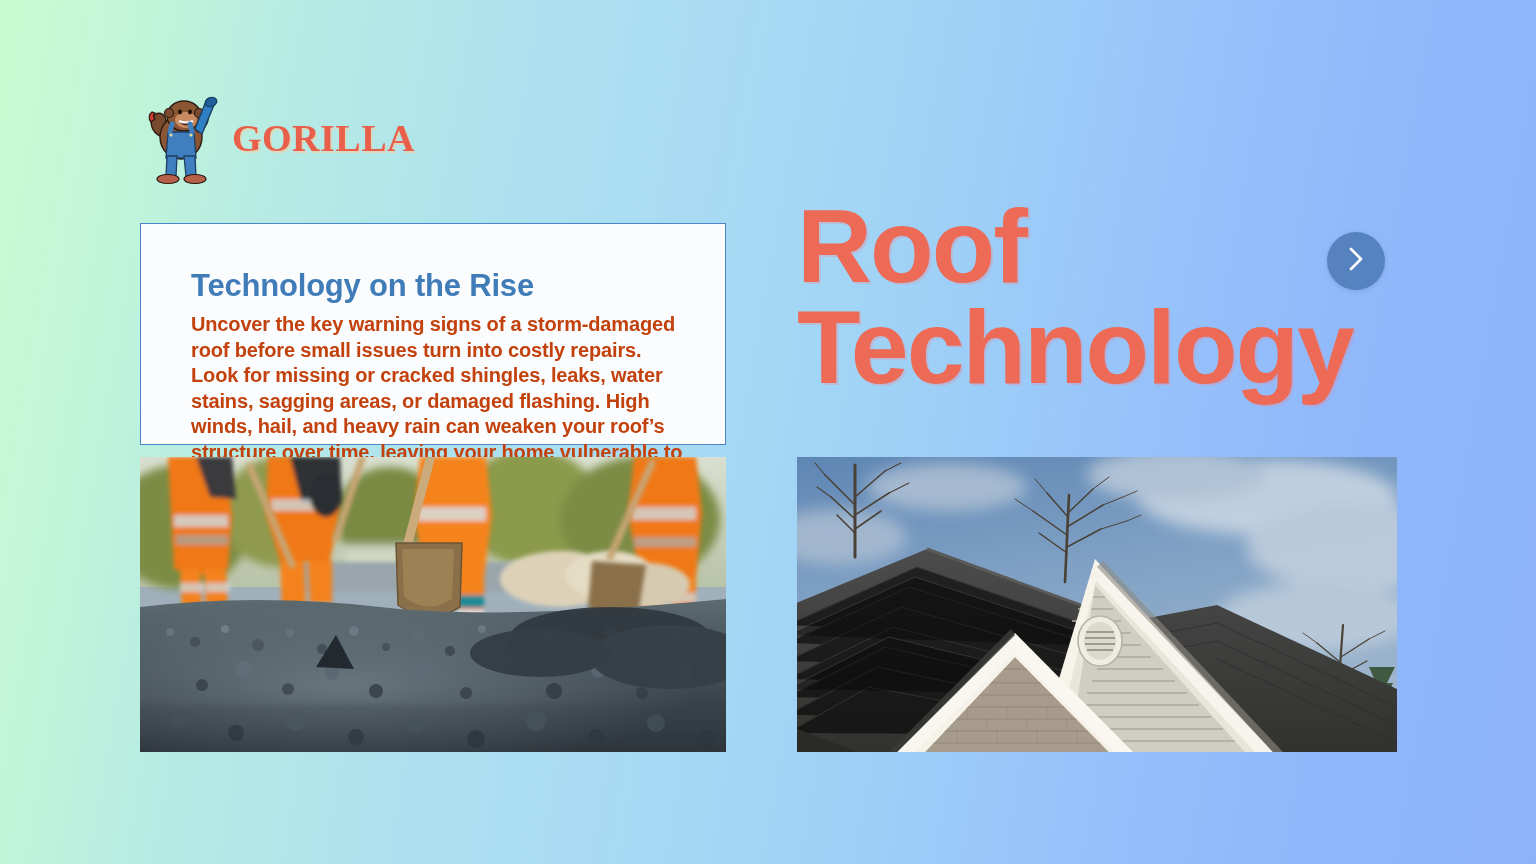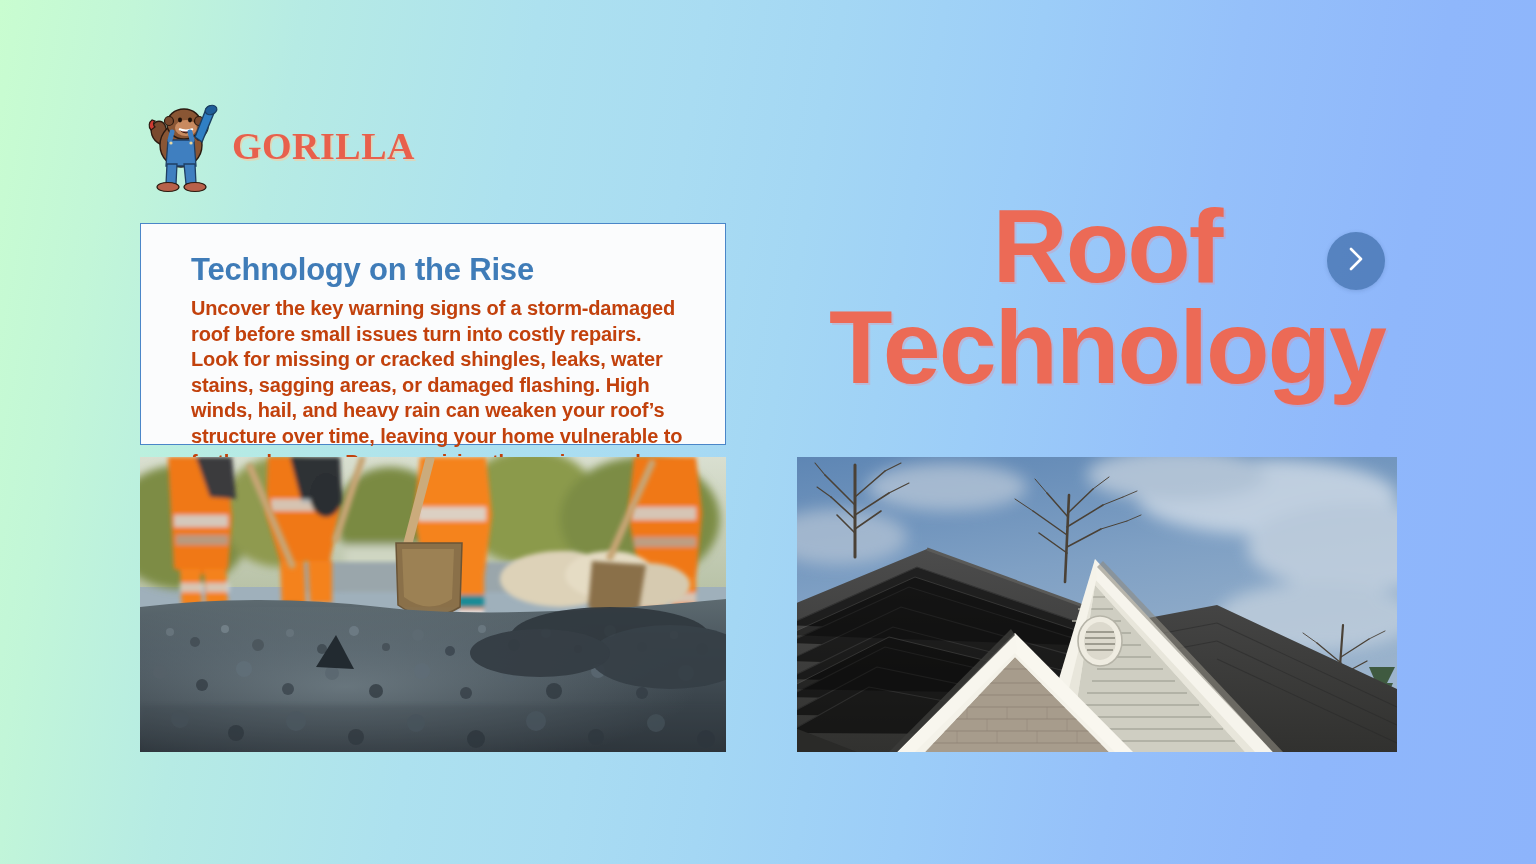--- a/index.html
+++ b/index.html
@@ -29,21 +29,21 @@
         #95c0fa 74%,
         #8fb7fb 86%,
         #8db4fb 100%);
     overflow: hidden;
   }
 
   
   #logo {
     position: absolute;
     left: 140px;
-    top: 96px;
+    top: 88px;
     width: 420px;
     height: 100px;
     display: flex;
     align-items: center;
   }
   #gorilla-mark {
     width: 82px;
     height: 100px;
     flex: 0 0 82px;
     position: relative;
@@ -67,21 +67,21 @@
     position: absolute;
     left: 140px;
     top: 223px;
     width: 586px;
     height: 222px;
     box-sizing: border-box;
     background: #fbfcfd;
     border: 1.5px solid #4a86c8;
   }
   #card-title {
-    margin: 28px 0 0 50px;
+    margin: 44px 0 0 50px;
     font-size: 31px;
     font-weight: bold;
     color: #3f7cb8;
     letter-spacing: -0.2px;
   }
   #card-body {
     margin: 8px 38px 0 50px;
     font-size: 20px;
     font-weight: bold;
     line-height: 1.28;
@@ -94,21 +94,20 @@
     position: absolute;
     left: 797px;
     top: 196px;
     width: 620px;
     font-size: 104px;
     font-weight: bold;
     line-height: 0.97;
     color: #ec6a56;
     letter-spacing: -2px;
     text-shadow: 2px 2px 0 rgba(255,120,130,0.25);
-    text-align: center;
   }
   #hero-title .hero-line { display: block; }
 
   
   #next-button {
     position: absolute;
     left: 1327px;
     top: 232px;
     width: 58px;
     height: 58px;

